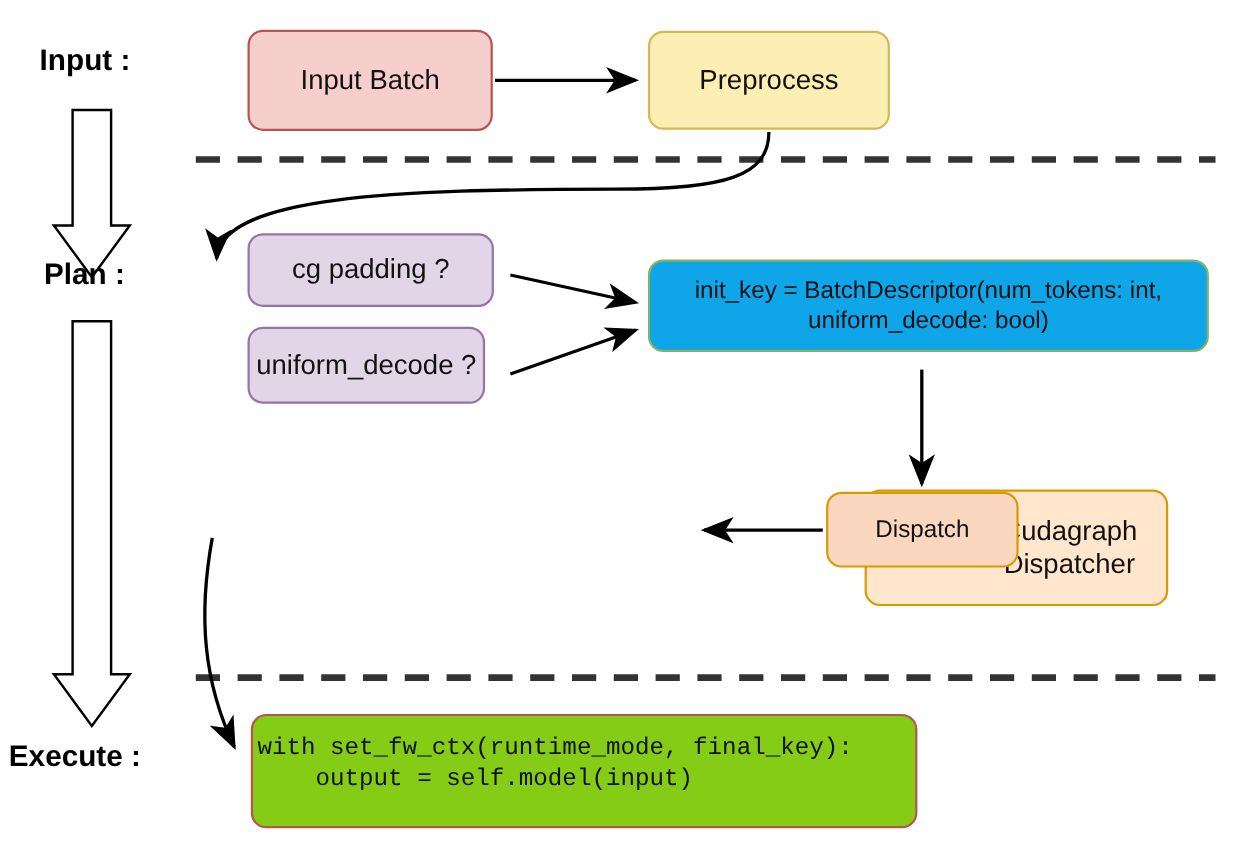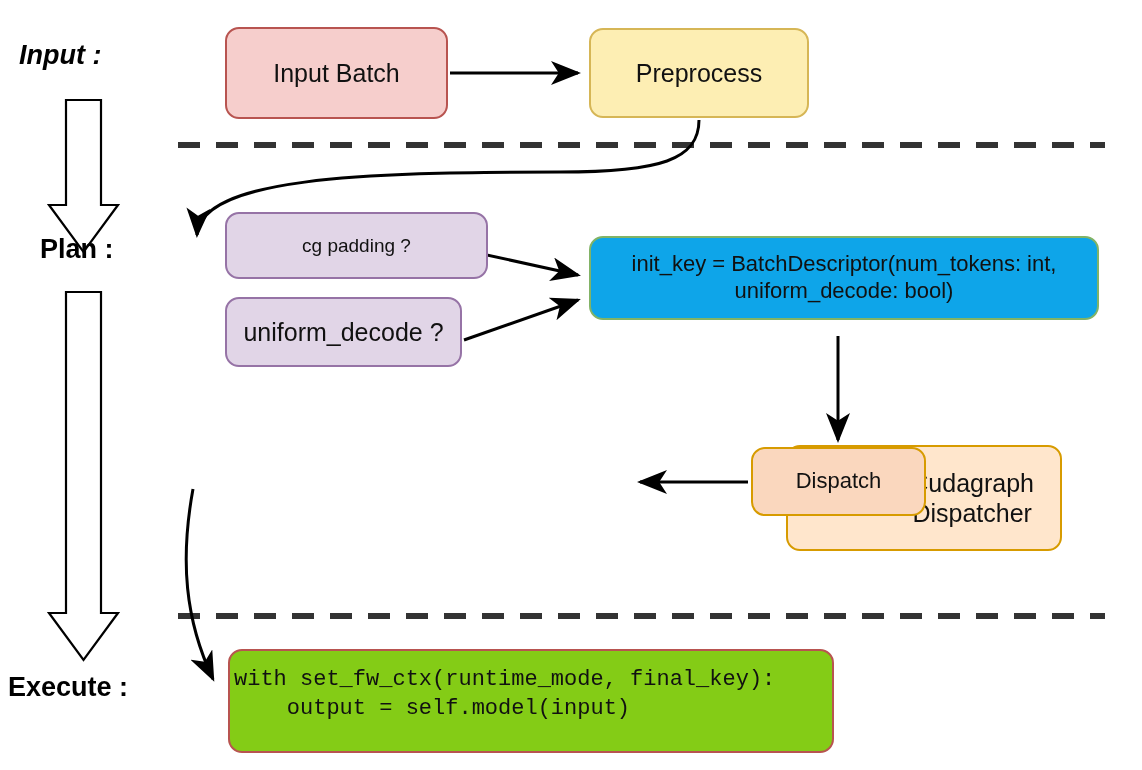--- a/index.html
+++ b/index.html
@@ -53,25 +53,25 @@
   
   #node-input-batch {
     left: 225px; top: 27px; width: 223px; height: 92px;
     background: #f6cecc; border-color: #b85450; font-size: 25px;
   }
   #node-preprocess {
     left: 589px; top: 28px; width: 220px; height: 90px;
     background: #fdeeb3; border-color: #d6b656; font-size: 25px; text-align: center;
   }
   #node-cg-padding {
-    left: 225px; top: 212px; width: 263px; height: 67px;
-    background: #e1d5e7; border-color: #9673a6; font-size: 19px;
+    left: 225px; top: 212px; width: 224px; height: 67px;
+    background: #e1d5e7; border-color: #9673a6; font-size: 25px;
   }
   #node-uniform-decode {
-    left: 225px; top: 297px; width: 237px; height: 70px;
+    left: 225px; top: 297px; width: 216px; height: 70px;
     background: #e1d5e7; border-color: #9673a6; font-size: 25px;
   }
   #node-init-key {
     left: 589px; top: 236px; width: 510px; height: 84px;
     background: #0ea5e9; border-color: #82b366; font-size: 22px;
   }
   #node-runtime-mode {
     left: 228px; top: 447px; width: 400px; height: 108px;
     background: #cce0f5; border-color: #6c8ebf; font-size: 21px;
   }
@@ -89,21 +89,21 @@
     left: 228px; top: 649px; width: 606px; height: 104px;
     background: #84cc16; border-color: #b85450;
     font-family: "Liberation Mono", "DejaVu Sans Mono", monospace;
     font-size: 22px;
     display: block;
     text-align: left;
     padding: 14px 0 0 4px;
     white-space: pre;
     line-height: 1.32;
   }
-  #label-input  { left: 19px;  top: 40px; font-style: italic; }
+  #label-input  { left: 36px;  top: 40px; }
   #label-plan   { left: 40px;  top: 234px; }
   #label-execute{ left: 8px;   top: 672px; }
 </style>
 </head>
 <body>
 
 <div id="stage">
 
   <svg class="layer" viewBox="0 0 1142 770">
     <defs>

